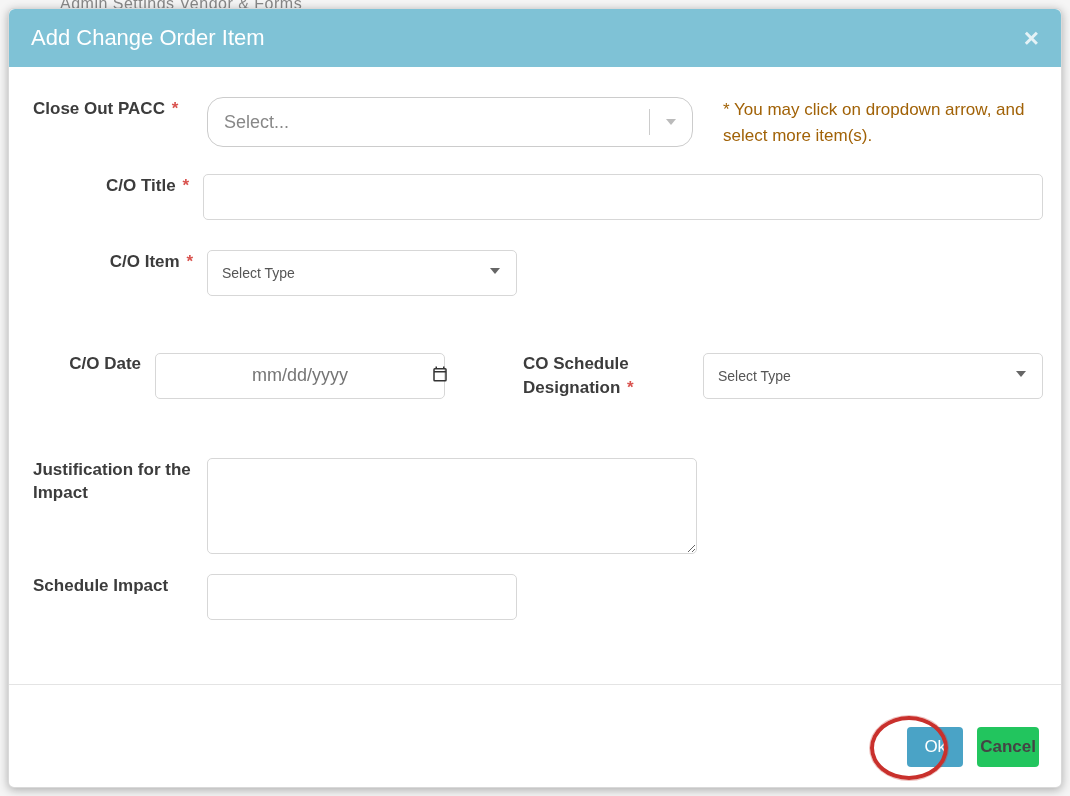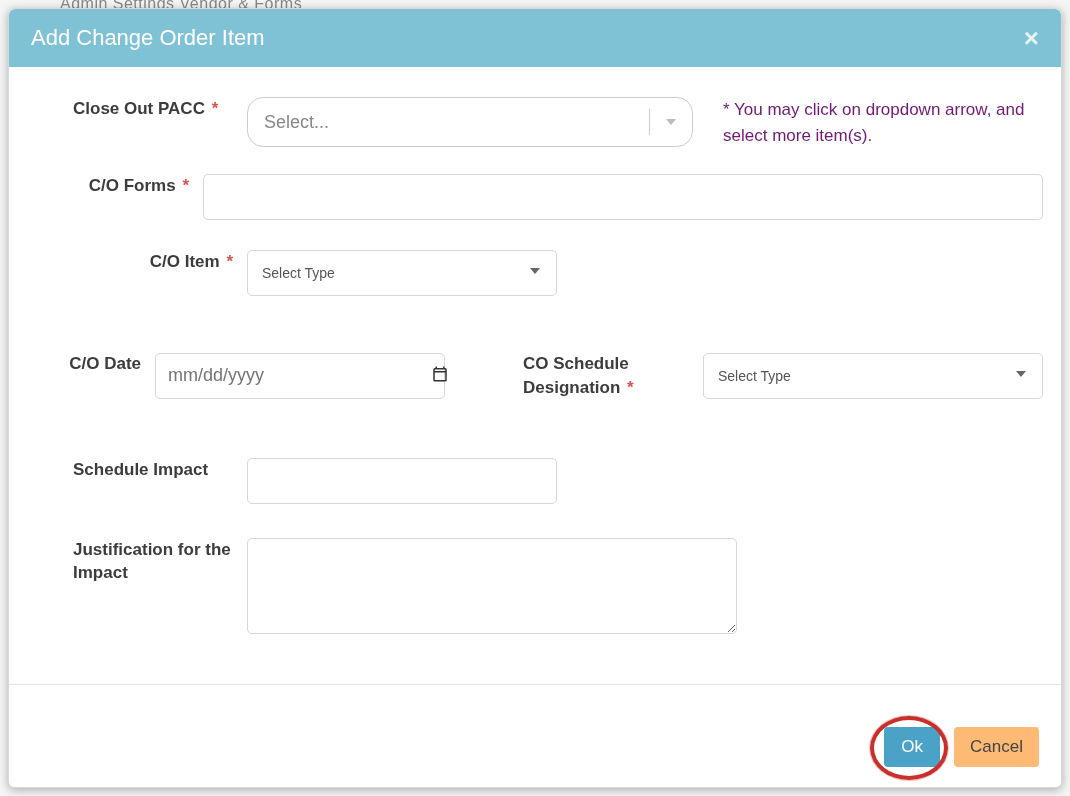--- a/index.html
+++ b/index.html
@@ -57,21 +57,20 @@
   }
   .modal-body {
     flex: 1;
     padding: 30px 18px 20px 18px;
     overflow: auto;
   }
   .form-row {
     display: flex;
     align-items: flex-start;
     margin-bottom: 40px;
-    margin-left: 40px;
   }
   .row-closeout { margin-bottom: 26px; }
   .row-title { margin-bottom: 30px; }
   .row-type { margin-bottom: 56px; }
   .row-codate { margin-bottom: 58px; }
   .row-schedule { margin-bottom: 34px; }
   .row-justification { margin-bottom: 20px; }
 
   .label {
     width: 180px;
@@ -108,21 +107,21 @@
     width: 1px; height: 26px; background: #ccc;
   }
   .rs-ind {
     width: 42px; display: flex; align-items:center; justify-content:center;
     color: #bbb;
   }
   .rs-ind svg { width: 20px; height: 20px; }
 
   .help-text {
     font-size: 17px;
-    color: #701a75;
+    color: #a16207;
     line-height: 1.5;
     max-width: 320px;
   }
 
   .text-input {
     width: 840px;
     height: 46px;
     border: 1px solid #d7d7d7;
     border-radius: 5px;
     padding: 0 12px;
@@ -201,31 +200,32 @@
     justify-content: flex-end;
     align-items: center;
     gap: 14px;
   }
   .btn {
     min-width: 56px;
     height: 40px;
     border-radius: 4px;
     border: none;
     font-size: 17px;
-    padding: 0 16px;
+    padding: 0 3px;
     cursor: pointer;
     margin-top: 22px;
   }
   .btn-ok {
     background: #4aa3c6;
     color: #fff;
   }
   .btn-cancel {
-    background: #fdba74;
+    background: #22c55e;
     color: #444;
+    font-weight: bold;
   }
 
   .highlight-ring {
     position: absolute;
     border: 4px solid #c9302c;
     border-radius: 50%;
     pointer-events: none;
     box-shadow: 0 0 0 1px rgba(200,50,40,0.3);
   }
 </style>
@@ -257,21 +257,21 @@
                 <path d="M5 7l5 6 5-6z"></path>
               </svg>
           </div>
         </div>
         <div class="help-text">* You may click on dropdown arrow, and select more item(s).</div>
       </div>
     </div>
 
     <div class="form-row row-title">
       <div class="label">
-        <span>C/O Forms</span><span class="req"> *</span>
+        <span>C/O Title</span><span class="req"> *</span>
       </div>
       <div class="field-wrap">
         <input type="text" class="text-input" value="" style="">
       </div>
     </div>
 
     <div class="form-row row-type">
       <div class="label">
         <span>C/O Item</span><span class="req"> *</span>
       </div>
@@ -287,21 +287,21 @@
           </span>
         </div>
       </div>
     </div>
 
     <div class="form-row row-codate">
       <div class="label">
         <span>C/O Date</span>
       </div>
       <div class="field-wrap" style="align-items:center;">
-        <input type="text" class="date-input" style="background-image: none;" placeholder="mm/dd/yyyy">
+        <input type="text" class="date-input" style="background-image: none; text-align: center;" placeholder="mm/dd/yyyy">
         <span style="position:relative; margin-left:-44px; margin-right:24px; pointer-events:none;">
           <svg width="18" height="18" viewBox="0 0 24 24" fill="#333">
               <path d="M19 4h-1V2h-2v2H8V2H6v2H5a2 2 0 0 0-2 2v14a2 2 0 0 0 2 2h14a2 2 0 0 0 2-2V6a2 2 0 0 0-2-2zm0 16H5V10h14v10zM5 8V6h14v2H5z"></path>
             </svg>
         </span>
         <div class="second-col-label">
           <span>CO Schedule Designation</span><span class="req"> *</span>
         </div>
         <div class="select-wrap">
           <select class="select-native" style="width:340px;">
@@ -309,35 +309,35 @@
           </select>
           <span class="chev">
             <svg viewBox="0 0 20 20" fill="currentColor">
                 <path d="M5 7l5 6 5-6z"></path>
               </svg>
           </span>
         </div>
       </div>
     </div>
 
+    <div class="form-row row-justification">
+      <div class="label justification">
+        <span>Justification for the Impact</span>
+      </div>
+      <div class="field-wrap">
+        <textarea class="textarea" style=""></textarea>
+      </div>
+    </div>
+
     <div class="form-row row-schedule">
       <div class="label schedule">
         <span>Schedule Impact</span>
       </div>
       <div class="field-wrap">
         <input type="text" class="schedule-input" value="" style="">
-      </div>
-    </div>
-
-    <div class="form-row row-justification">
-      <div class="label justification">
-        <span>Justification for the Impact</span>
-      </div>
-      <div class="field-wrap">
-        <textarea class="textarea" style=""></textarea>
       </div>
     </div>
 
   </div>
 
   <div class="modal-footer">
     <button class="btn btn-ok">Ok</button>
     <button class="btn btn-cancel">Cancel</button>
   </div>
 </div>

